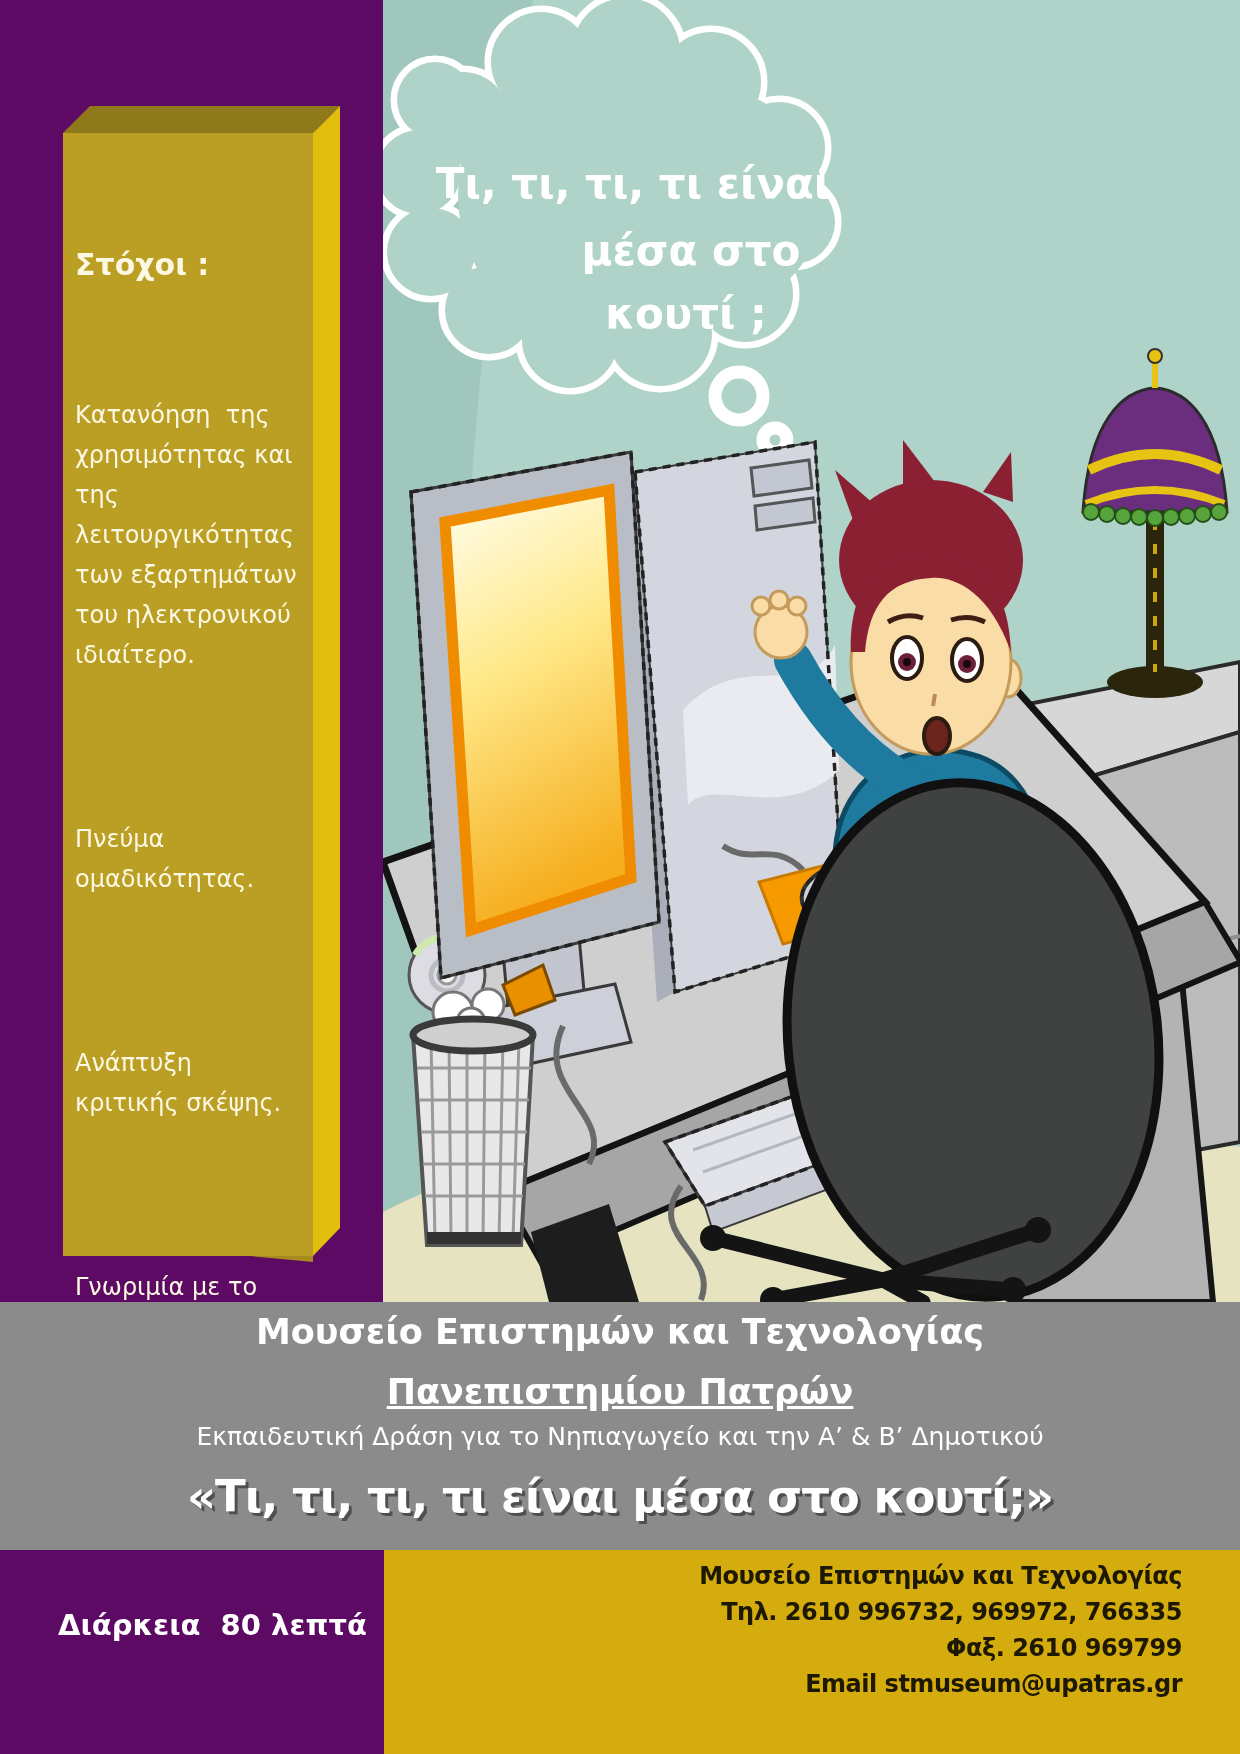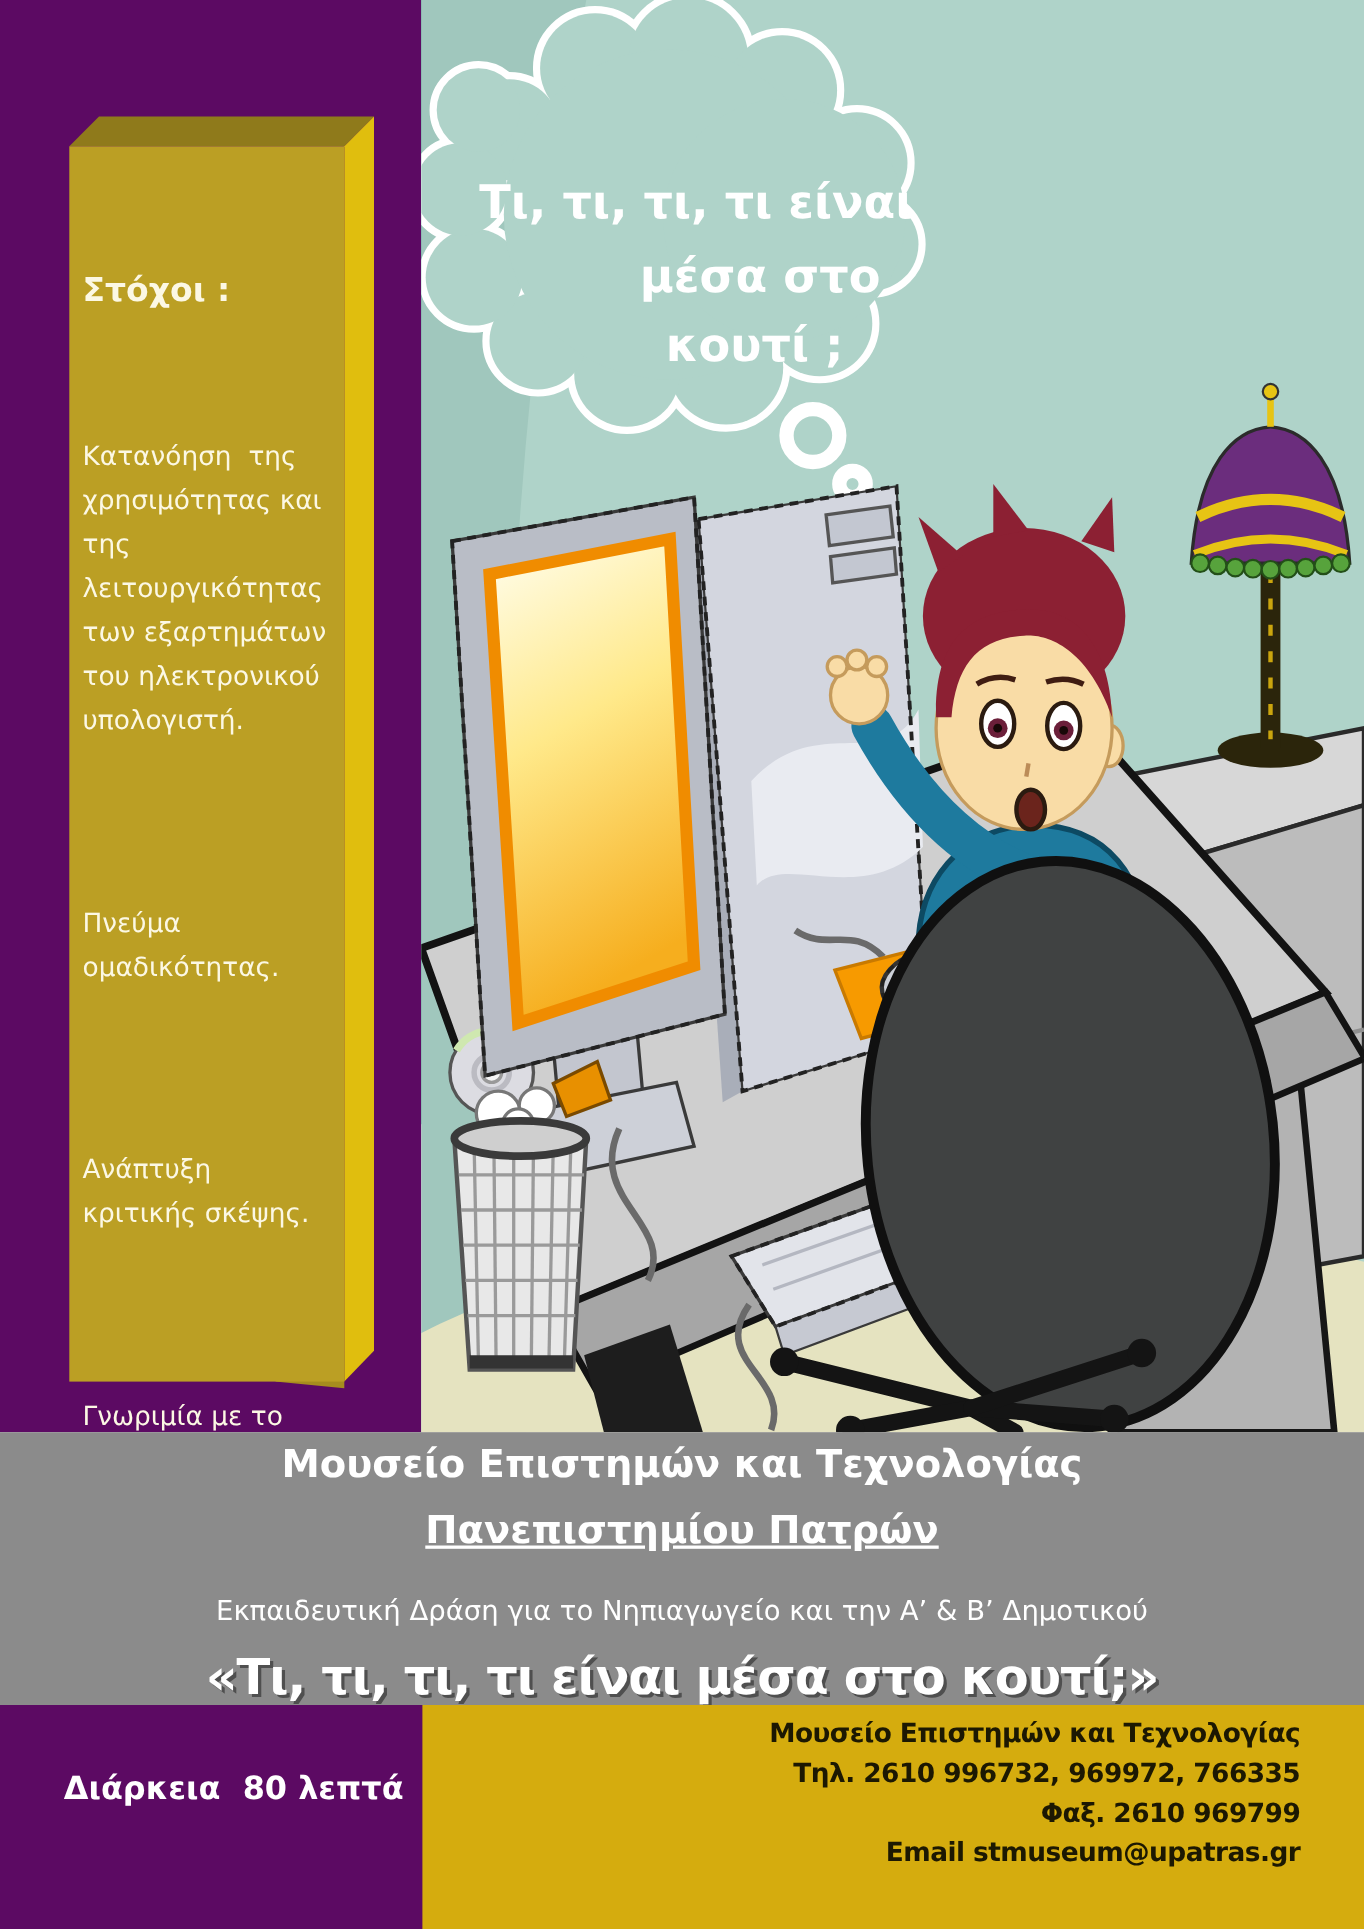--- a/index.html
+++ b/index.html
@@ -14,33 +14,33 @@
   .goalbox-text{
     position:absolute;left:75px;top:163px;width:238px;
     color:#fcf8e4;font-size:24px;line-height:40px;white-space:pre-wrap;
   }
   .goalbox-text h2{
     margin:0 0 28px 0;font-size:30px;line-height:44px;font-weight:bold;color:#fcf8e4;
   }
   .goalbox-text p{margin:0 0 64px 0;}
   .goalbox-text p:last-child{margin-bottom:0;}
   
-  .stage{position:absolute;left:383px;top:0;width:857px;height:1022px;background:#0f766e;}
+  .stage{position:absolute;left:383px;top:0;width:857px;height:1022px;background:#fde047;}
   .stage svg{display:block;}
   svg text{font-family:"DejaVu Sans","Liberation Sans",sans-serif;}
   .bubble-line{font-size:42px;font-weight:bold;fill:#ffffff;}
   
   .grayband{
     position:absolute;left:0;top:1302px;width:1240px;height:248px;background:#8b8b8b;
     color:#ffffff;text-align:center;
   }
   .band-title{font-size:35px;font-weight:bold;line-height:44px;}
   .band-title.l1{padding-top:8px;}
   .band-title.l2{margin-top:16px;text-decoration:underline;}
-  .band-subtitle{margin-top:35px;font-size:25px;line-height:32px;font-weight:normal;}
+  .band-subtitle{margin-top:7px;font-size:25px;line-height:32px;font-weight:normal;}
   .band-activity{
     margin-top:18px;font-size:45px;line-height:52px;font-weight:bold;letter-spacing:-1px;
     color:#ffffff;text-shadow:3px 3px 0 #4f4f4f;text-align:center;
   }
   
   .footer{position:absolute;left:0;top:1550px;width:1240px;height:204px;background:#d5ac0e;}
   .duration-block{
     position:absolute;left:0;top:0;width:384px;height:204px;background:#5c0a63;
   }
   .duration{
@@ -65,21 +65,21 @@
       <rect x="63" y="133" width="250" height="1123" fill="#bb9f24"></rect>
     </svg>
     <div class="goalbox-text">
       <h2>Στόχοι :</h2>
       <p>Κατανόηση  της
 χρησιμότητας και
 της
 λειτουργικότητας
 των εξαρτημάτων
 του ηλεκτρονικού
-υπολογιστή.</p>
+ιδιαίτερο.</p>
       <p>Πνεύμα
 ομαδικότητας.</p>
       <p>Ανάπτυξη
 κριτικής σκέψης.</p>
       <p>Γνωριμία με το
 Μ.Ε.Τ. ως
 ζωντανού
 οργανισμού.</p>
     </div>
   </div>

